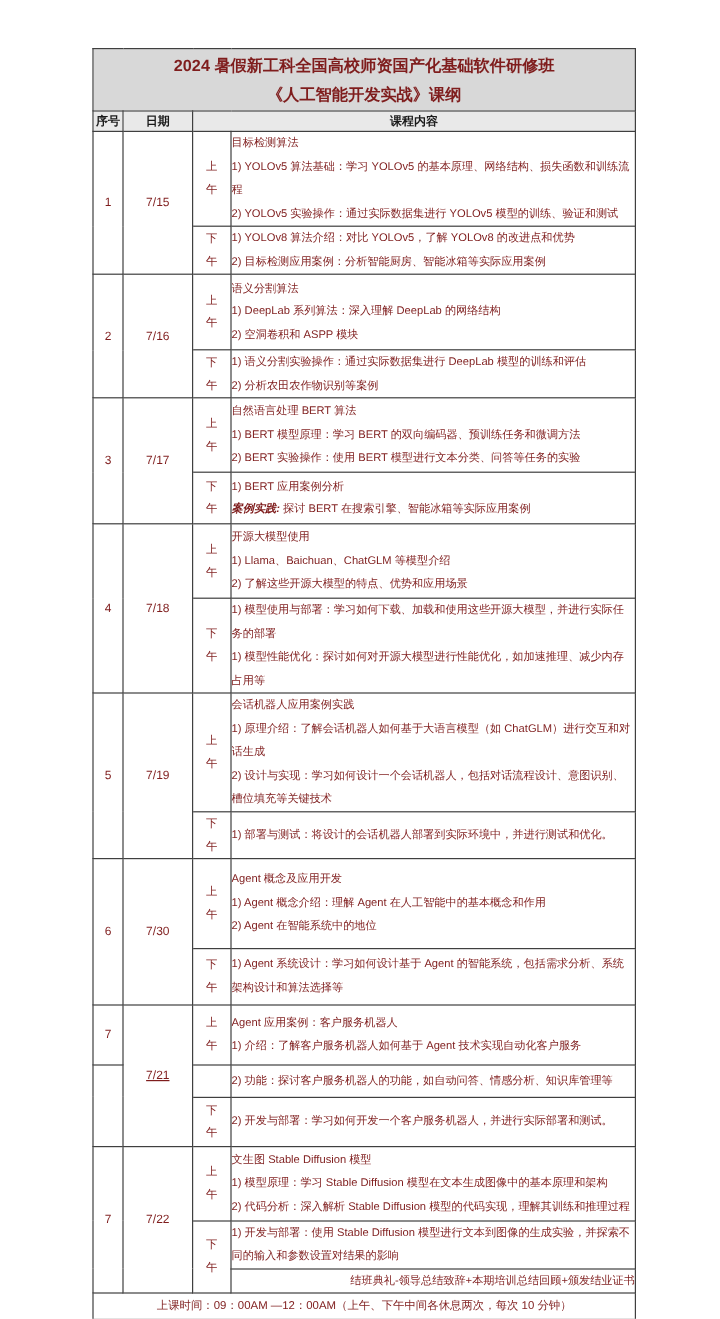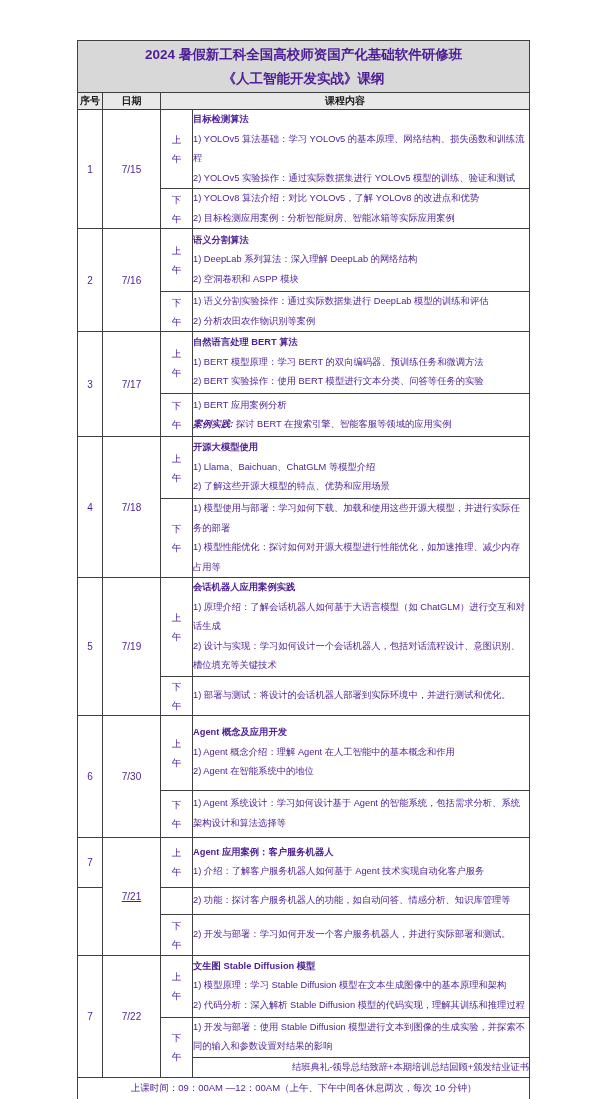--- a/index.html
+++ b/index.html
@@ -1,27 +1,27 @@
 <!DOCTYPE html>
 <html><head>
 <meta charset="utf-8">
 <style>
   html,body{margin:0;padding:0;}
   body{font-family:"Liberation Sans","DejaVu Sans",sans-serif;}
   .page{position:relative;width:600px;height:1099px;background:#ffffff;overflow:hidden;}
   table.sched{position:absolute;left:77px;top:40px;width:452px;border-collapse:collapse;table-layout:fixed;}
-  table.sched td{border:1px solid #3f3f3f;padding:0;color:#4c1d95;vertical-align:middle;overflow:hidden;}
+  table.sched td{border:1px solid #3f3f3f;padding:0;color:#7f1d1d;vertical-align:middle;overflow:hidden;}
   td.title-band{background:#d8d8d8;text-align:center;font-weight:bold;font-size:13.5px;line-height:24px;color:#1c6fbe;}
   tr.header-row td{background:#e9e9e9;text-align:center;font-weight:bold;font-size:10px;color:#1a1a1a;}
   td.num,td.date{text-align:center;font-size:10px;}
   td.valign-top{vertical-align:top;padding-top:6px;text-decoration:underline;}
   td.sess{text-align:center;font-size:9.5px;}
   td.sess .stack{display:inline-block;width:11px;word-break:break-all;line-height:19px;text-align:center;}
   td.content{padding:3px 8px 3px 14px;font-size:9.3px;line-height:19.5px;text-align:left;}
-  td.content .ctitle{font-weight:bold;}
+  td.content .ctitle{font-weight:normal;}
   td.content.tight{line-height:14px;text-align:right;}
   .case-label{font-weight:bold;font-style:italic;}
   tr.footer-row td{text-align:center;font-size:9.5px;}
 </style>
 </head>
 <body>
 
 <div class="page">
   <table class="sched">
     <colgroup>
@@ -88,21 +88,21 @@
       <td class="content">
         <div class="ctitle">自然语言处理 BERT 算法</div>
         <div>1) BERT 模型原理：学习 BERT 的双向编码器、预训练任务和微调方法</div>
         <div>2) BERT 实验操作：使用 BERT 模型进行文本分类、问答等任务的实验</div>
       </td>
     </tr>
     <tr style="height:43px">
       <td class="sess"><span class="stack">下午</span></td>
       <td class="content">
         <div>1) BERT 应用案例分析</div>
-        <div><span class="case-label">案例实践:</span> <span>探讨 BERT 在搜索引擎、智能客服等领域的应用实例</span></div>
+        <div><span class="case-label">案例实践:</span> <span>探讨 BERT 在搜索引擎、智能冰箱等实际应用案例</span></div>
       </td>
     </tr>
 
     <tr style="height:62px">
       <td class="num" rowspan="2">4</td>
       <td class="date" rowspan="2">7/18</td>
       <td class="sess"><span class="stack">上午</span></td>
       <td class="content">
         <div class="ctitle">开源大模型使用</div>
         <div>1) Llama、Baichuan、ChatGLM 等模型介绍</div>

